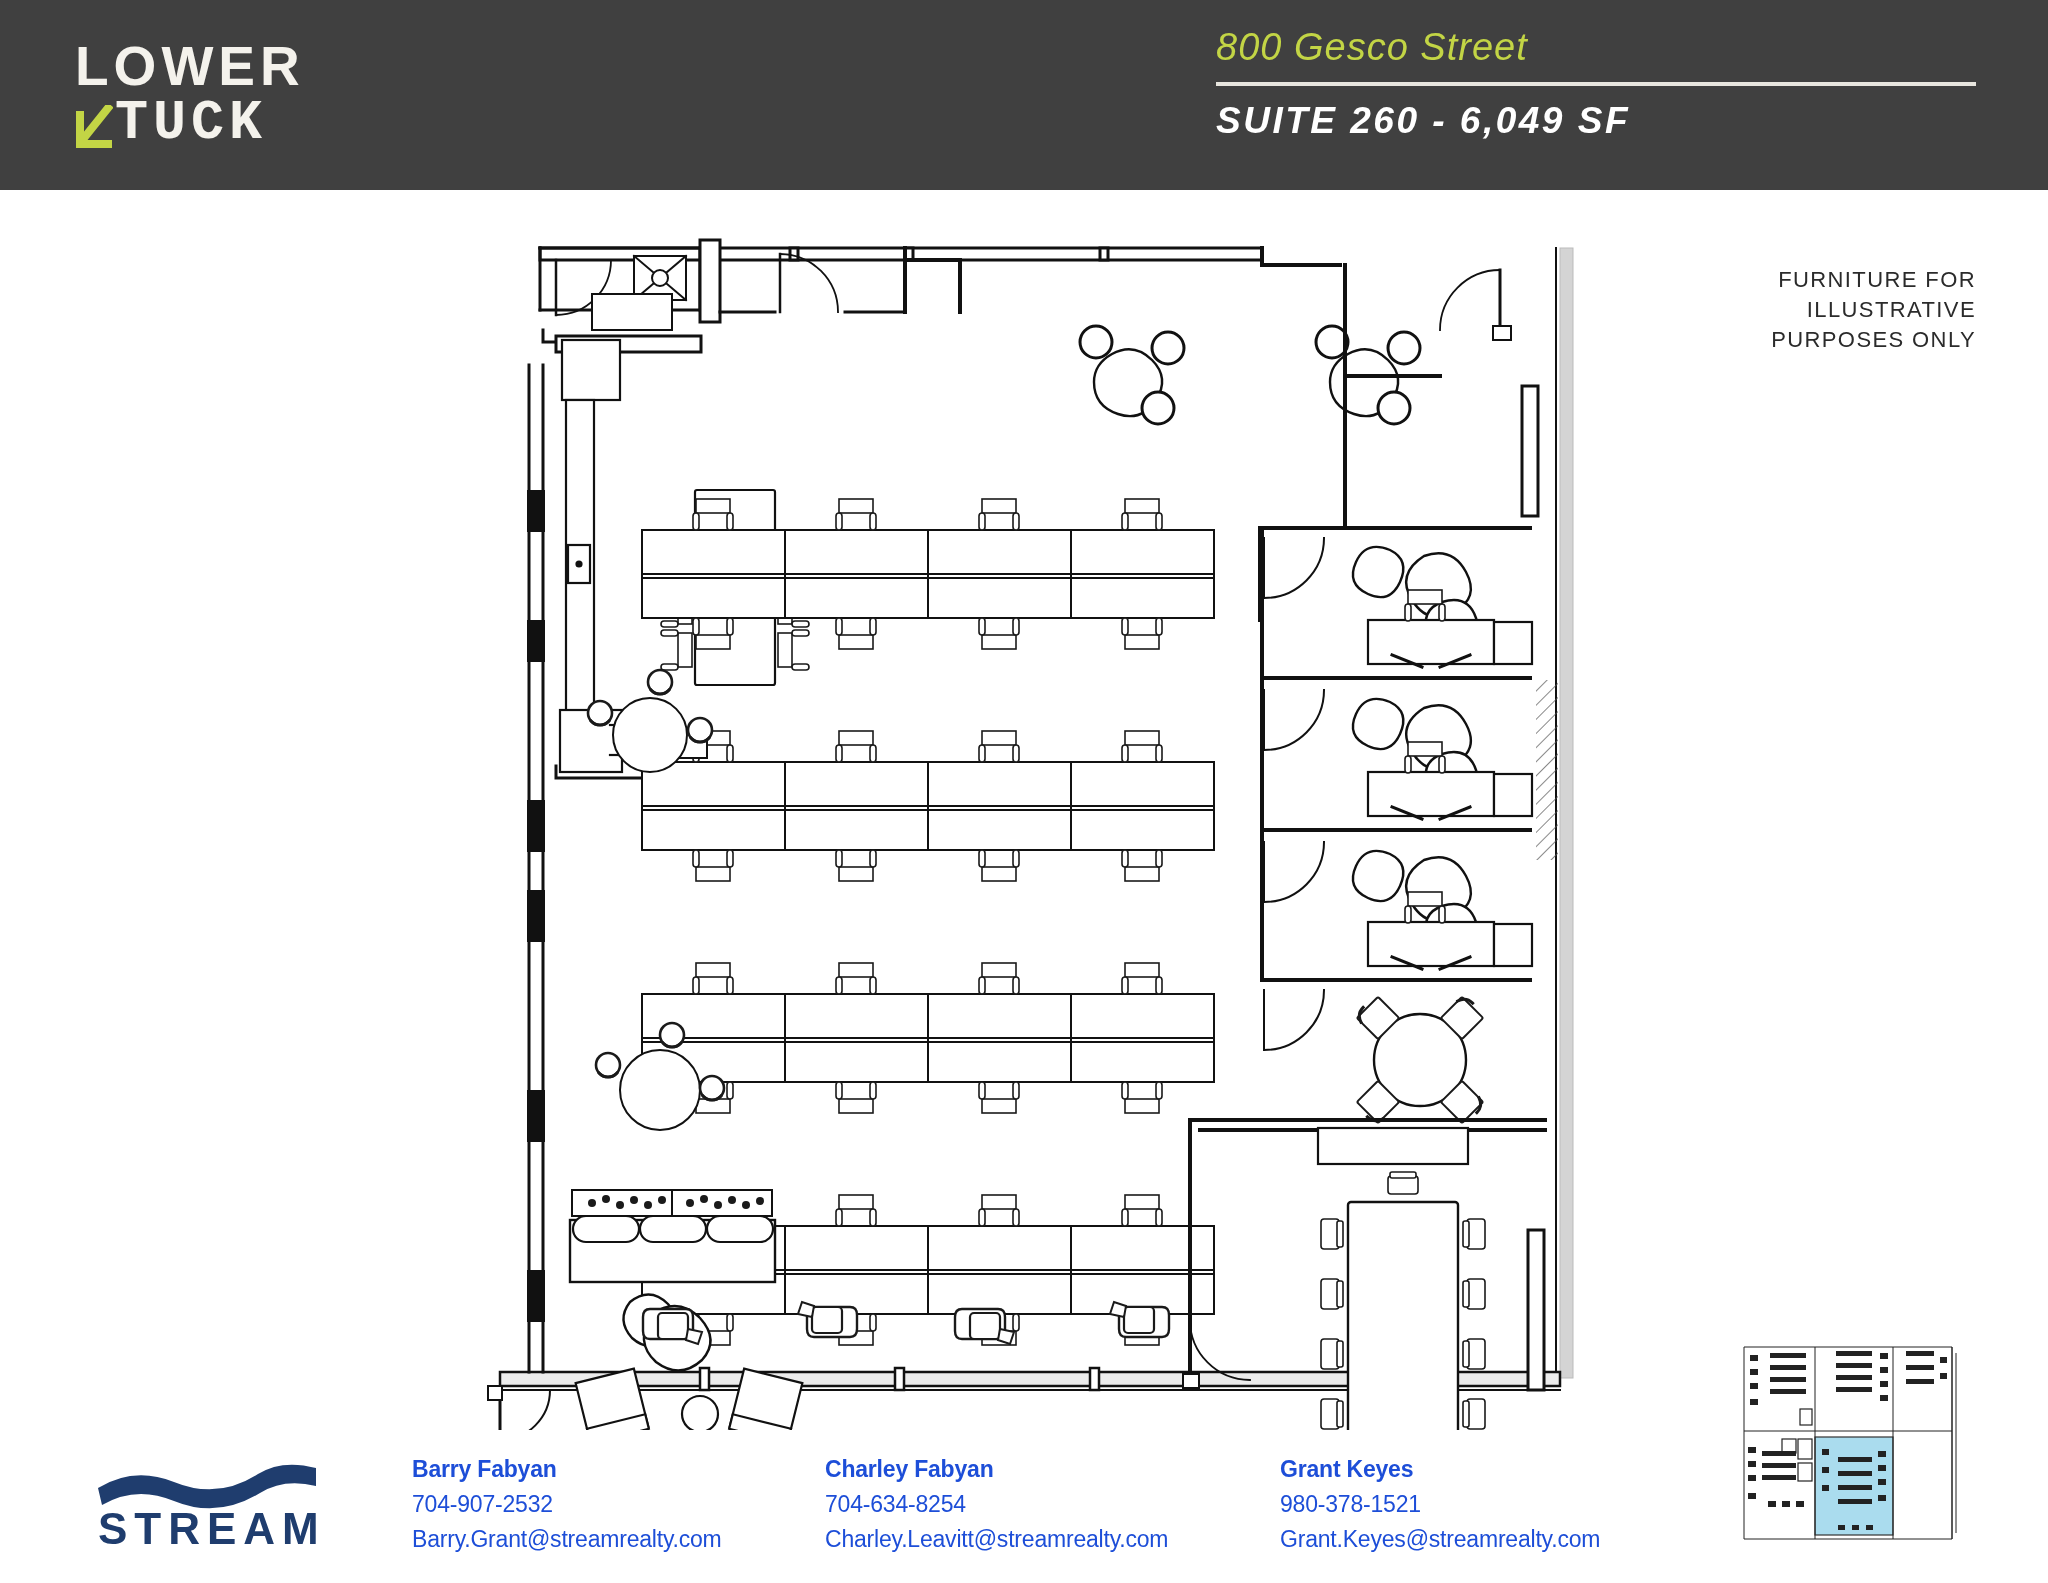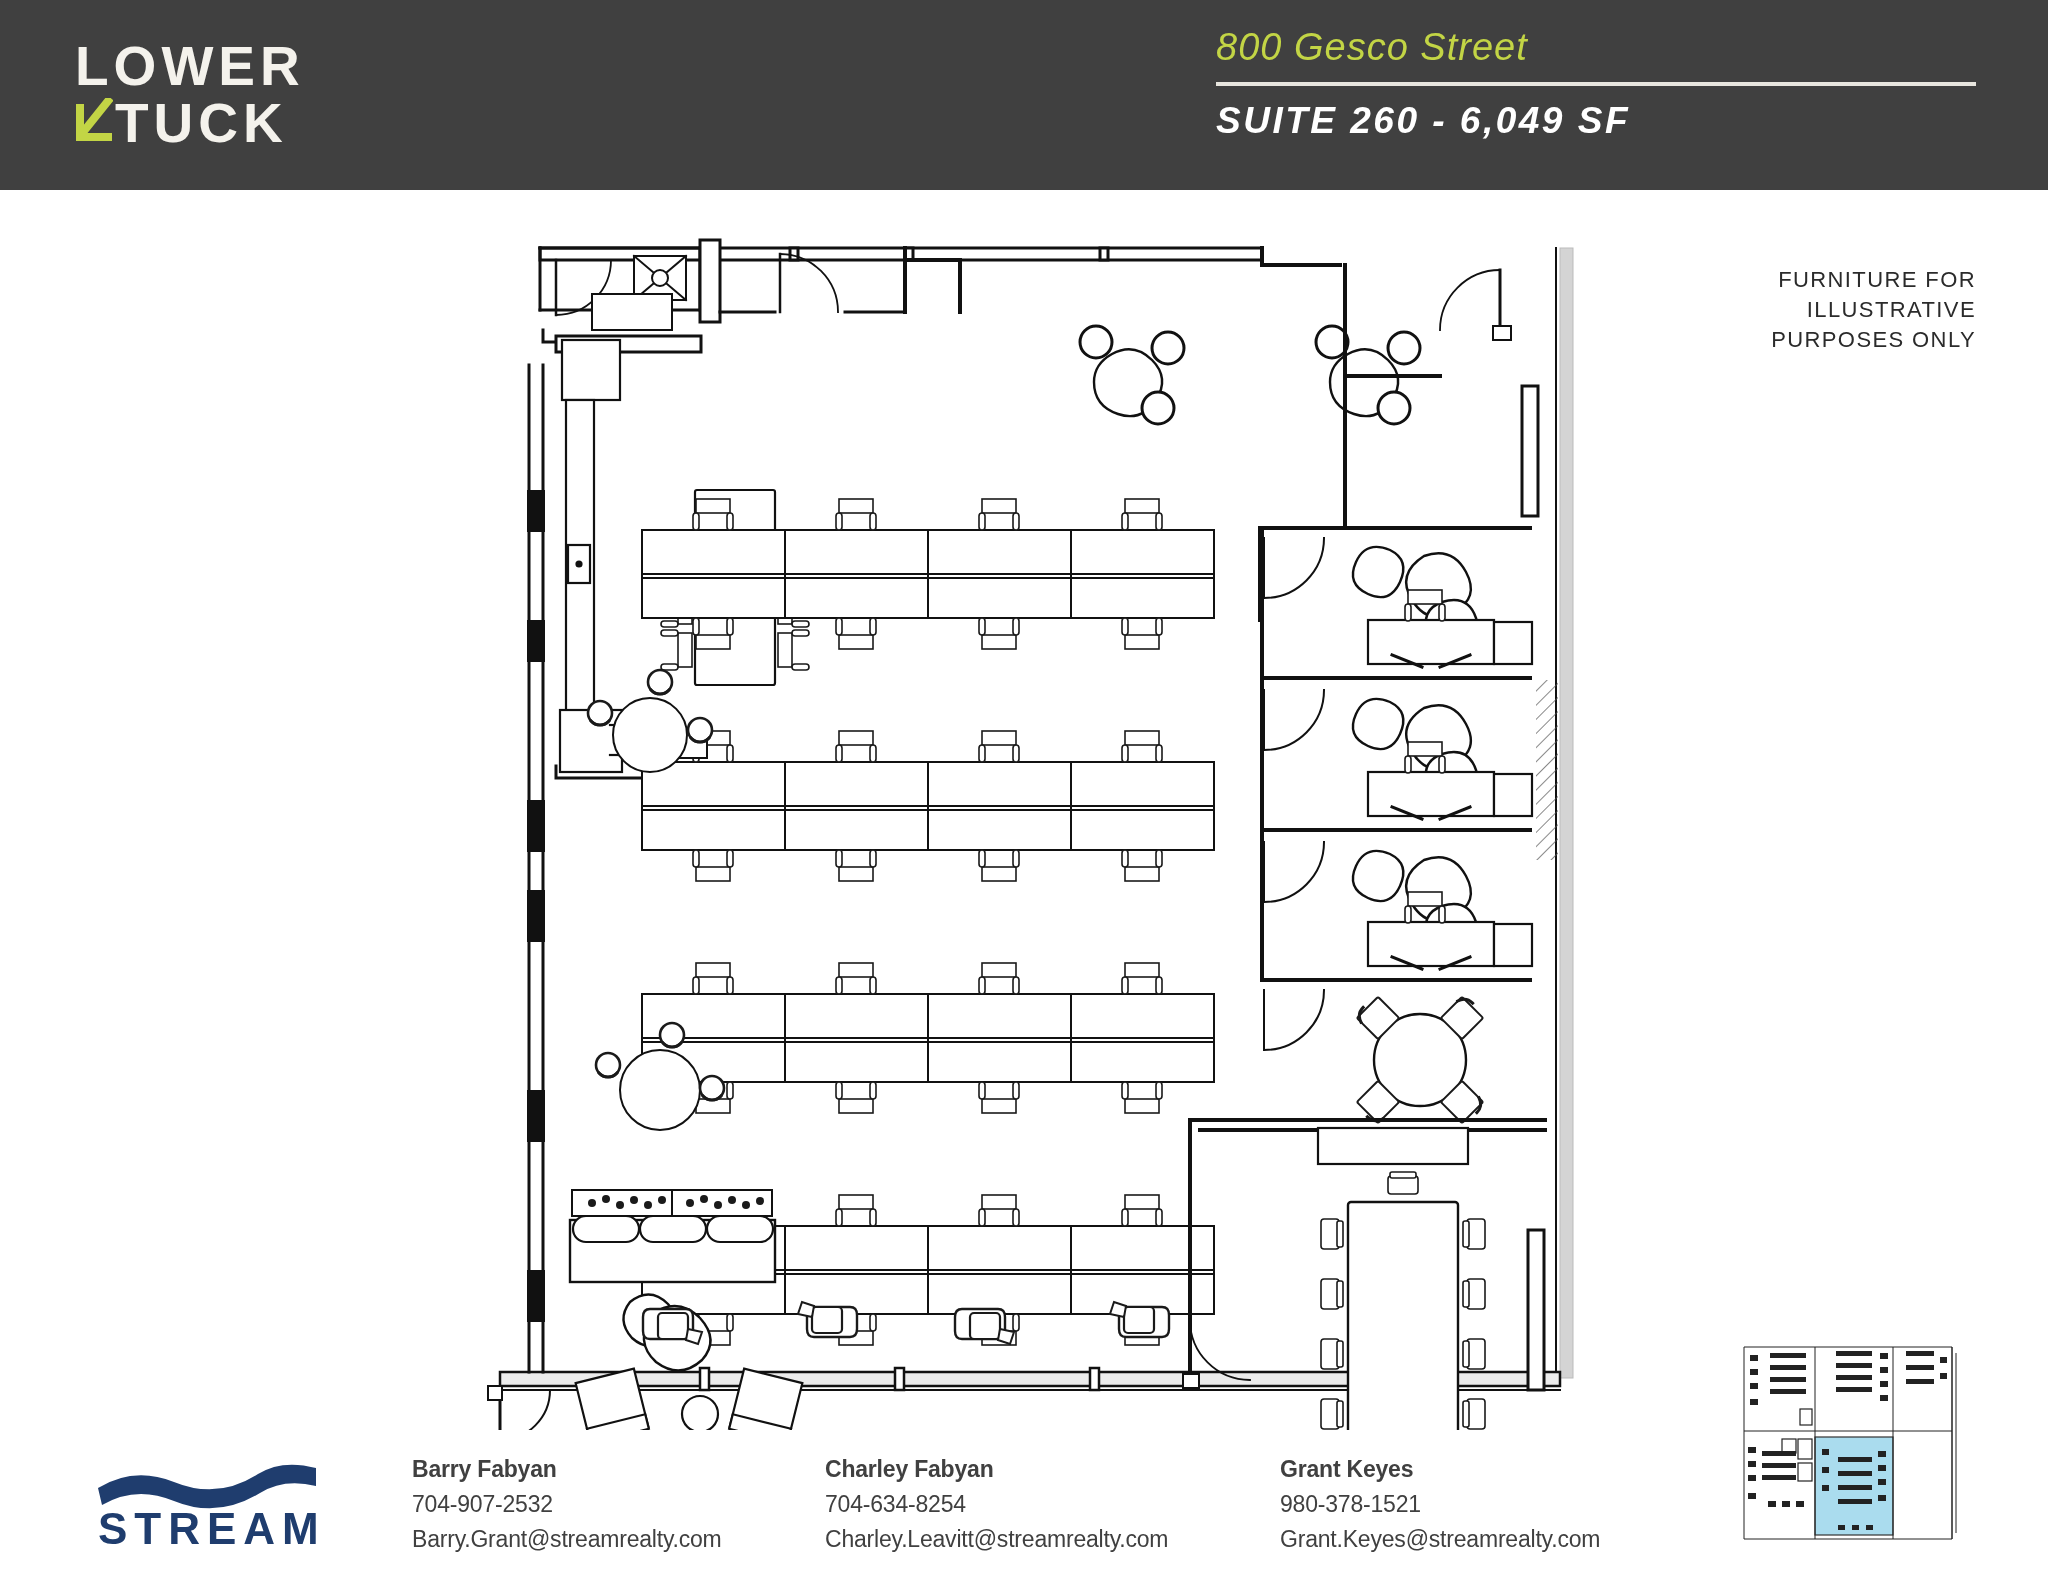--- a/index.html
+++ b/index.html
@@ -7,21 +7,21 @@
     font-family:"Liberation Sans", sans-serif; overflow:hidden; }
 
   .page { position:relative; width:2048px; height:1583px; background:#fff; }
 
   
   .header { position:absolute; left:0; top:0; width:2048px; height:190px;
     background:#404040; }
   .logo-wrap { position:absolute; left:75px; top:38px; width:320px; height:120px; }
   .logo-line1 { font-size:55px; font-weight:700; letter-spacing:5px;
     color:#f4f2ec; line-height:57px; }
-  .logo-line2 { display:flex; align-items:flex-start; line-height:57px; height:57px; }
+  .logo-line2 { display:flex; align-items:center; line-height:57px; height:57px;font-family:Liberation Mono, monospace; }
   .logo-arrow { width:38px; height:44px; margin-right:2px; position:relative; top:3px;}
   .logo-tuck { font-size:55px; font-weight:700; letter-spacing:5px; color:#f4f2ec; }
 
   .hdr-right { position:absolute; right:72px; top:26px; width:760px; text-align:left;font-style:italic; }
   .hdr-addr { font-size:38px; font-weight:400; letter-spacing:1px; color:#c3d545; }
   .hdr-rule { height:4px; background:#e8e6df; margin:13px 0 14px auto; width:100%; }
   .hdr-suite { font-size:37px; font-weight:700; letter-spacing:2.5px; color:#ffffff; }
 
   
   .disclaimer { position:absolute; right:72px; top:265px; width:300px;
@@ -31,21 +31,21 @@
   
   .keyplan { position:absolute; left:1738px; top:1343px; width:250px; height:220px; }
 
   
   .plan { position:absolute; left:0px; top:190px; width:1700px; height:1240px; }
 
   
   .footer { position:absolute; left:0; top:1430px; width:2048px; height:153px; }
   .stream-logo { position:absolute; left:92px; top:28px; width:230px; height:96px; }
   .contact { position:absolute; top:22px; font-size:23px; line-height:35px;
-    color:#404040; letter-spacing:-0.2px; white-space:nowrap; }
+    color:#1d4ed8; letter-spacing:-0.2px; white-space:nowrap; }
   .contact .nm { font-weight:700; }
   .c1 { left:412px; } .c2 { left:825px; } .c3 { left:1280px; }
 </style>
 </head>
 <body>
 
 <div class="page">
 
   <div class="header">
 

